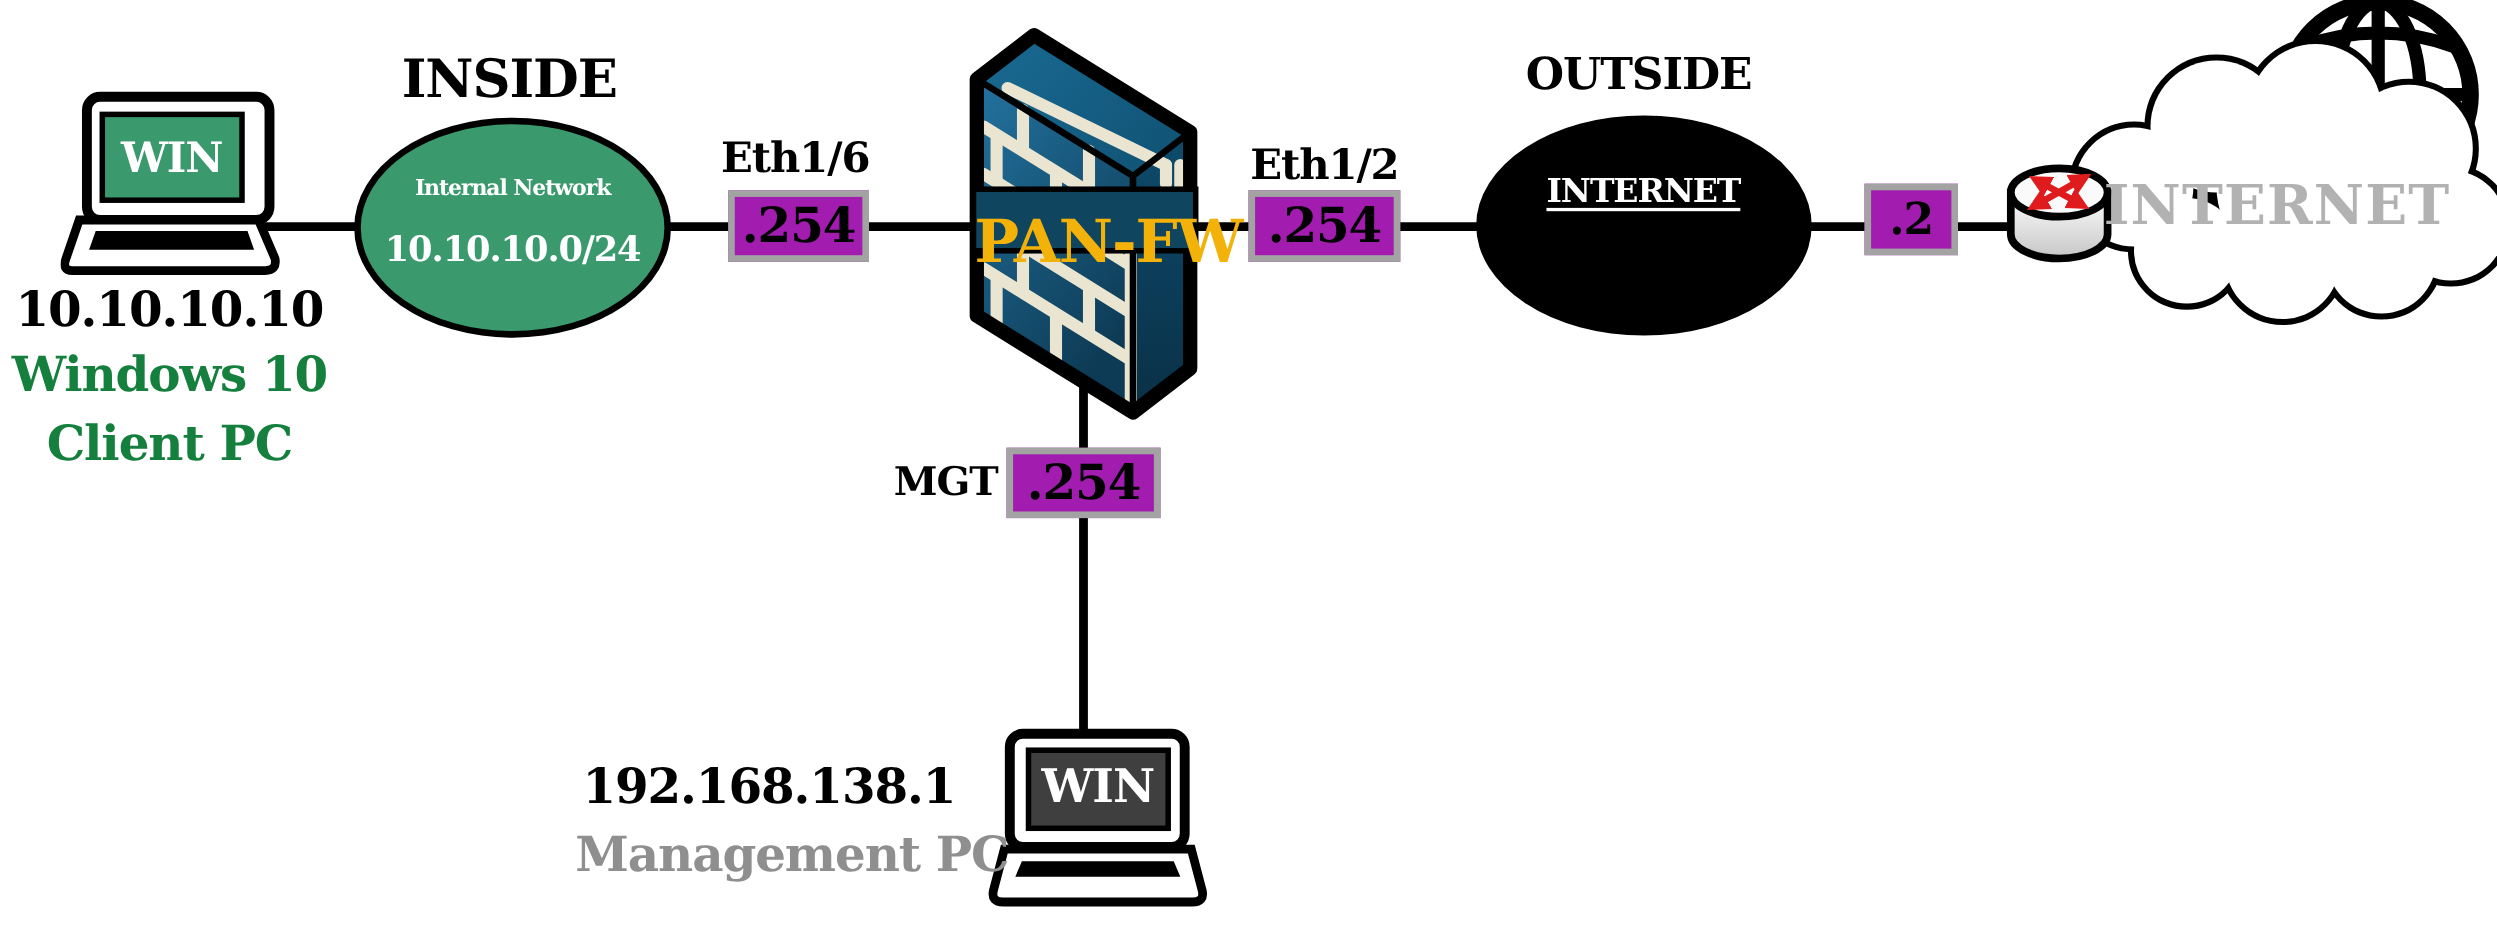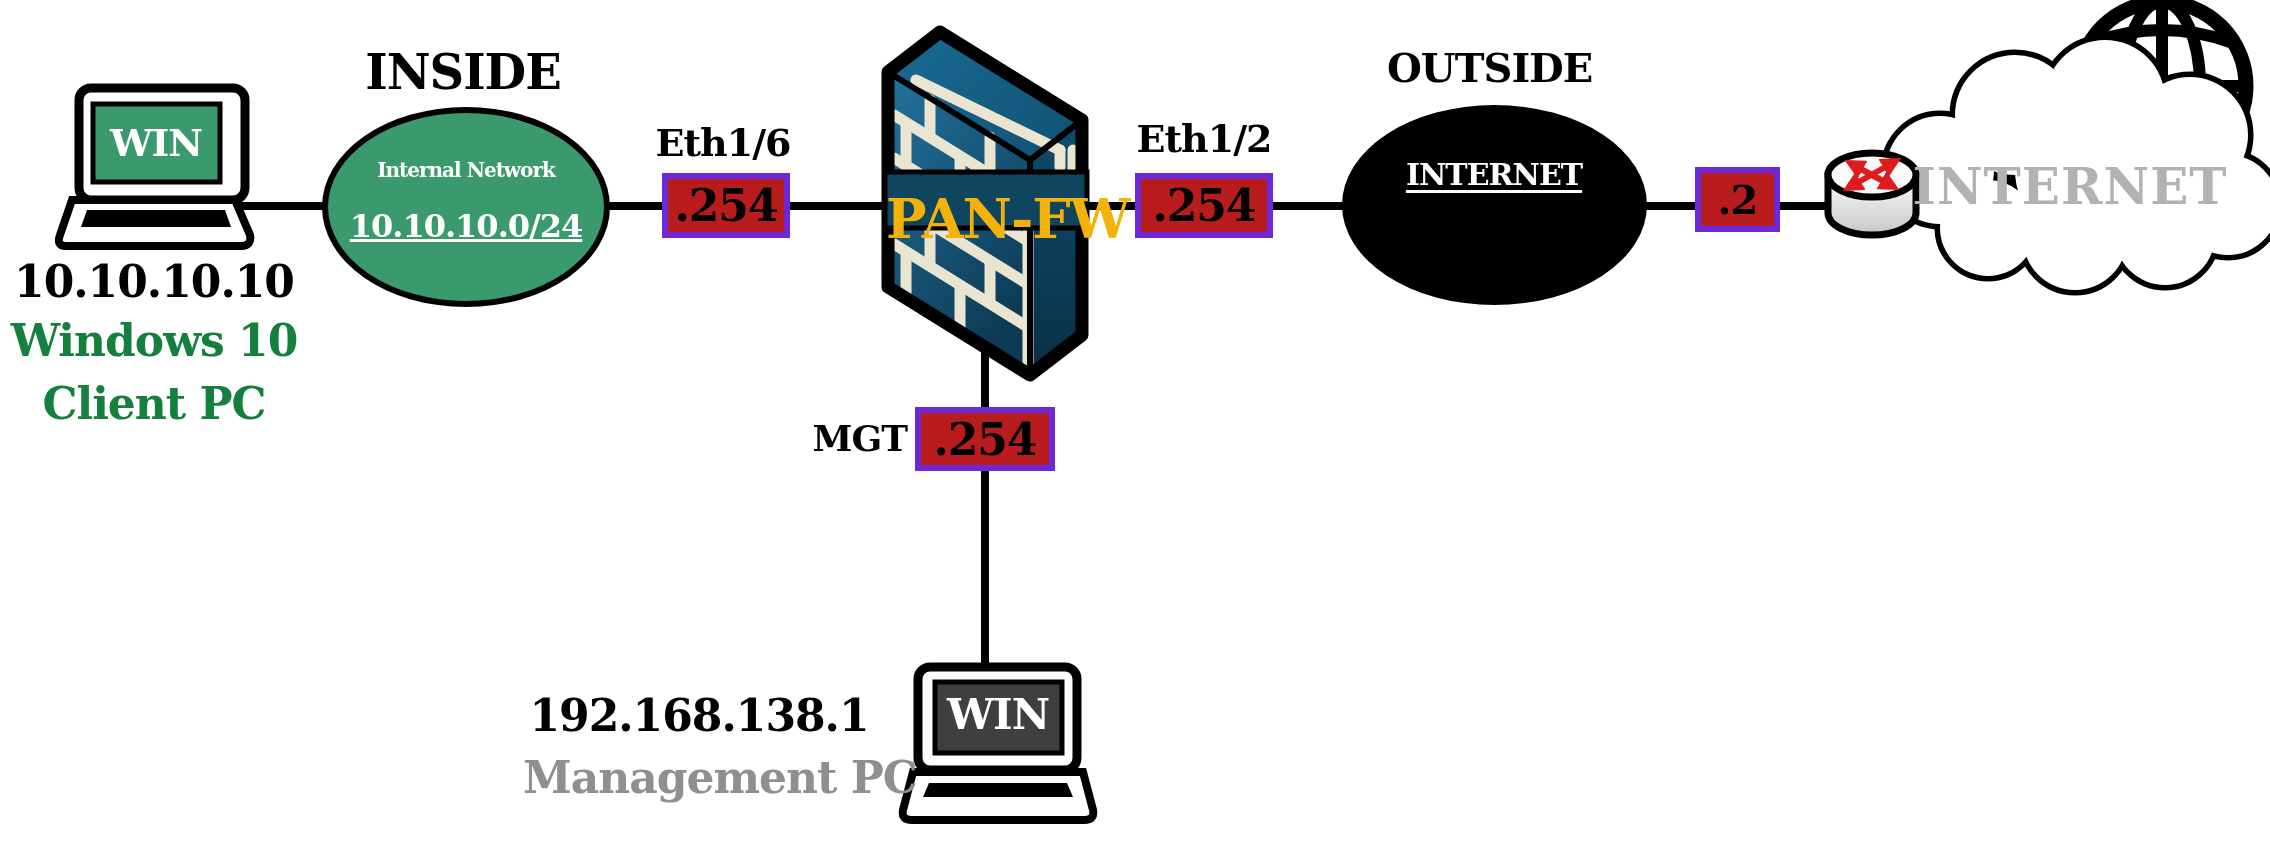--- a/index.html
+++ b/index.html
@@ -5,21 +5,21 @@
   html,body{margin:0;padding:0;background:#fff;}
   .canvas{position:relative;width:2270px;height:850px;background:#fff;overflow:hidden;font-family:"DejaVu Serif",serif;}
   .abs{position:absolute;}
   .lbl{position:absolute;font-family:"DejaVu Serif",serif;font-weight:700;line-height:1;text-align:center;color:#000;letter-spacing:-1px;white-space:nowrap;z-index:4;}
   .white{color:#fff;}
   .green{color:#15803d;}
   .gray{color:#8f8f8f;}
   .cloudgray{color:#b2b2b2;}
   .gold{color:#F2B20A;}
   .ellipse{position:absolute;border:6px solid #000;border-radius:50%;box-sizing:border-box;z-index:2;}
-  .ipbox{position:absolute;background:#b91c1c;border:6px solid #6d28d9;box-sizing:border-box;display:flex;align-items:center;justify-content:center;z-index:3;font-family:"DejaVu Serif",serif;font-weight:700;letter-spacing:-1px;}
+  .ipbox{position:absolute;background:#a21caf;border:6px solid #a3a3a3;box-sizing:border-box;display:flex;align-items:center;justify-content:center;z-index:3;font-family:"DejaVu Serif",serif;font-weight:700;letter-spacing:-1px;}
   .underline{text-decoration:underline;text-decoration-thickness:3px;text-underline-offset:5px;}
   svg{display:block;}
 </style>
 </head>
 <body>
 
 <div class="canvas">
 
   <svg class="abs" style="left:0;top:0;z-index:1" width="2270" height="850">
     <g stroke="#000" stroke-width="8" fill="none">
@@ -162,27 +162,27 @@
     <span>.254</span>
   </div>
 
   <div class="lbl white" style="left:96px;top:124px;width:120px;font-size:38px;">WIN</div>
   <div class="lbl" style="left:4px;top:260px;width:300px;font-size:44px;">10.10.10.10</div>
   <div class="lbl green" style="left:4px;top:319px;width:300px;font-size:44px;">Windows 10</div>
   <div class="lbl green" style="left:4px;top:382px;width:300px;font-size:44px;">Client PC</div>
 
   <div class="lbl" style="left:363px;top:48px;width:200px;font-size:48px;">INSIDE</div>
   <div class="lbl white" style="left:336px;top:160px;width:260px;font-size:20px;">Internal Network</div>
-  <div class="lbl white" style="left:336px;top:210px;width:260px;font-size:32px;text-decoration:underline;">10.10.10.0/24</div>
+  <div class="lbl white" style="left:336px;top:210px;width:260px;font-size:32px;">10.10.10.0/24</div>
 
   <div class="lbl" style="left:623px;top:124px;width:200px;font-size:38px;">Eth1/6</div>
 
   <div class="lbl gold" style="left:886px;top:192px;width:200px;font-size:54px;z-index:4;">PAN-FW</div>
 
-  <div class="lbl" style="left:1104px;top:120px;width:200px;font-size:38px;">Eth1/2</div>
+  <div class="lbl" style="left:1104px;top:131px;width:200px;font-size:38px;">Eth1/2</div>
 
   <div class="lbl" style="left:1387px;top:48px;width:200px;font-size:40px;">OUTSIDE</div>
   <div class="lbl white underline" style="left:1344px;top:160px;width:300px;font-size:30px;">INTERNET</div>
 
   <div class="lbl cloudgray" style="left:1880px;top:162px;width:380px;font-size:50px;letter-spacing:1px;">INTERNET</div>
 
   <div class="lbl" style="left:747px;top:420px;width:160px;font-size:36px;text-align:right;">MGT</div>
 
   <div class="lbl white" style="left:938px;top:694px;width:120px;font-size:42px;">WIN</div>
   <div class="lbl" style="left:519px;top:694px;width:360px;font-size:44px;">192.168.138.1</div>

